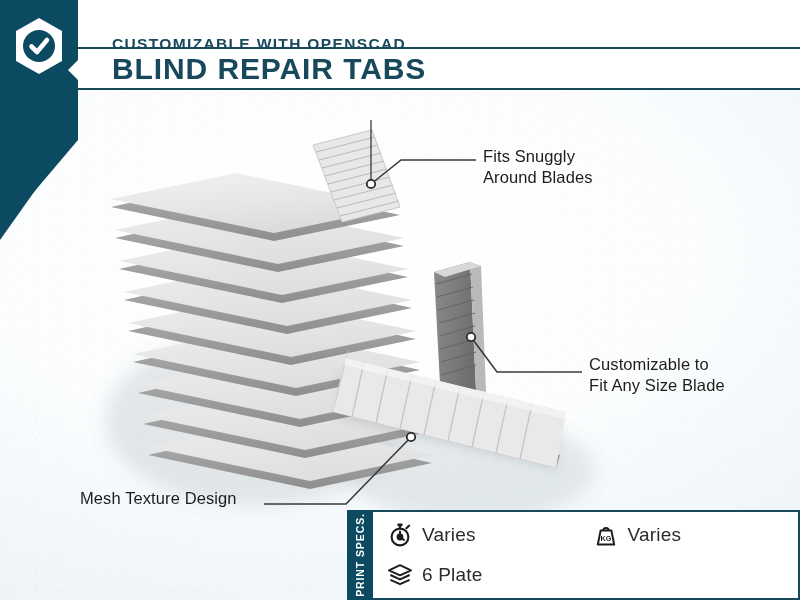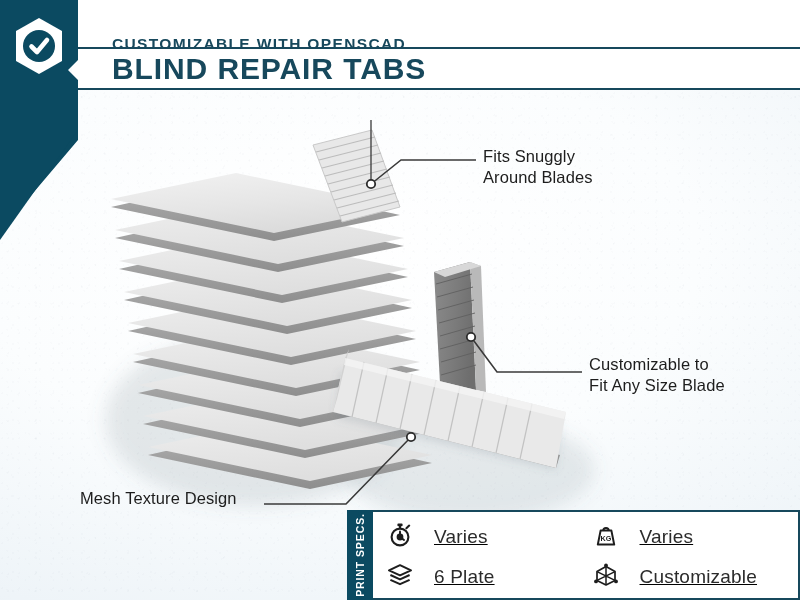--- a/index.html
+++ b/index.html
@@ -116,21 +116,21 @@
     color:#ffffff; font-size:10.5px; font-weight:bold; letter-spacing:.9px;
   }
   #specs-body {
     flex:1; background:#ffffff;
     border:2px solid #17485c; border-left:none;
     display:grid;
     grid-template-columns:1fr 1fr; grid-template-rows:1fr 1fr;
     align-items:center;
     padding:3px 0 3px 14px;
   }
-  .spec-item { display:flex; align-items:flex-end; gap:21px;text-decoration:underline; }
+  .spec-item { display:flex; align-items:center; gap:9px; }
   .spec-icon { width:26px; height:26px; flex:0 0 26px; display:block; }
   .spec-label {
     font-size:19px; color:#2b2b2b; letter-spacing:.2px; white-space:nowrap;
   }
 </style>
 </head>
 <body>
 
 <div id="stage">
 
@@ -354,27 +354,17 @@
 
       <div class="spec-item">
         <svg class="spec-icon" viewBox="0 0 26 26">
           <path d="M13,3.2 L24,8.3 L13,13.4 L2,8.3 Z" fill="none" stroke="#1d1d1d" stroke-width="2" stroke-linejoin="round"></path>
           <path d="M3.4,13 L13,17.4 L22.6,13" fill="none" stroke="#1d1d1d" stroke-width="2" stroke-linejoin="round"></path>
           <path d="M3.4,17.8 L13,22.2 L22.6,17.8" fill="none" stroke="#1d1d1d" stroke-width="2" stroke-linejoin="round"></path>
         </svg>
         <span class="spec-label">6 Plate</span>
       </div>
 
-      <div class="spec-item">
-        <svg class="spec-icon" viewBox="0 0 26 26">
-          <path d="M13,4.4 L22,9.6 L22,18.4 L13,23 L4,18.4 L4,9.6 Z" fill="none" stroke="#1d1d1d" stroke-width="1.7" stroke-linejoin="round"></path>
-          <path d="M4,9.6 L22,18.4 M22,9.6 L4,18.4 M13,4.4 L13,23" stroke="#1d1d1d" stroke-width="1.5"></path>
-          <circle cx="13" cy="3.4" r="1.9" fill="#1d1d1d"></circle>
-          <circle cx="23" cy="19.4" r="1.9" fill="#1d1d1d"></circle>
-          <circle cx="3" cy="19.4" r="1.9" fill="#1d1d1d"></circle>
-        </svg>
-        <span class="spec-label">Customizable</span>
-      </div>
 
     </div>
   </div>
 
 </div>
 
 </body></html>

